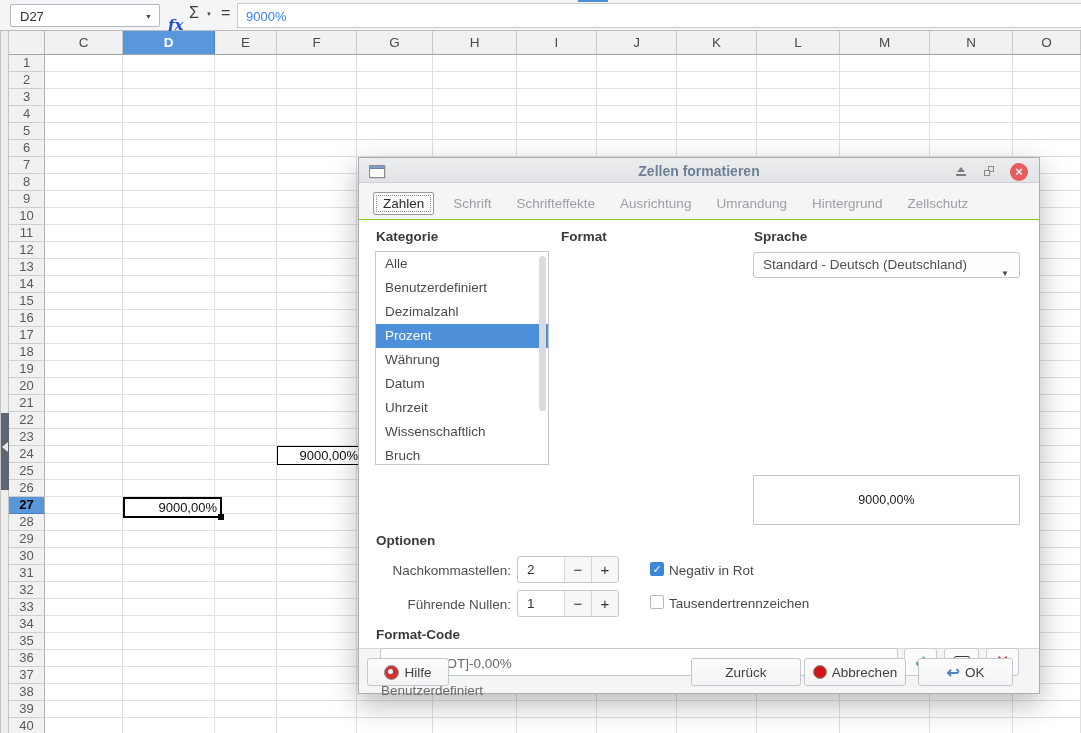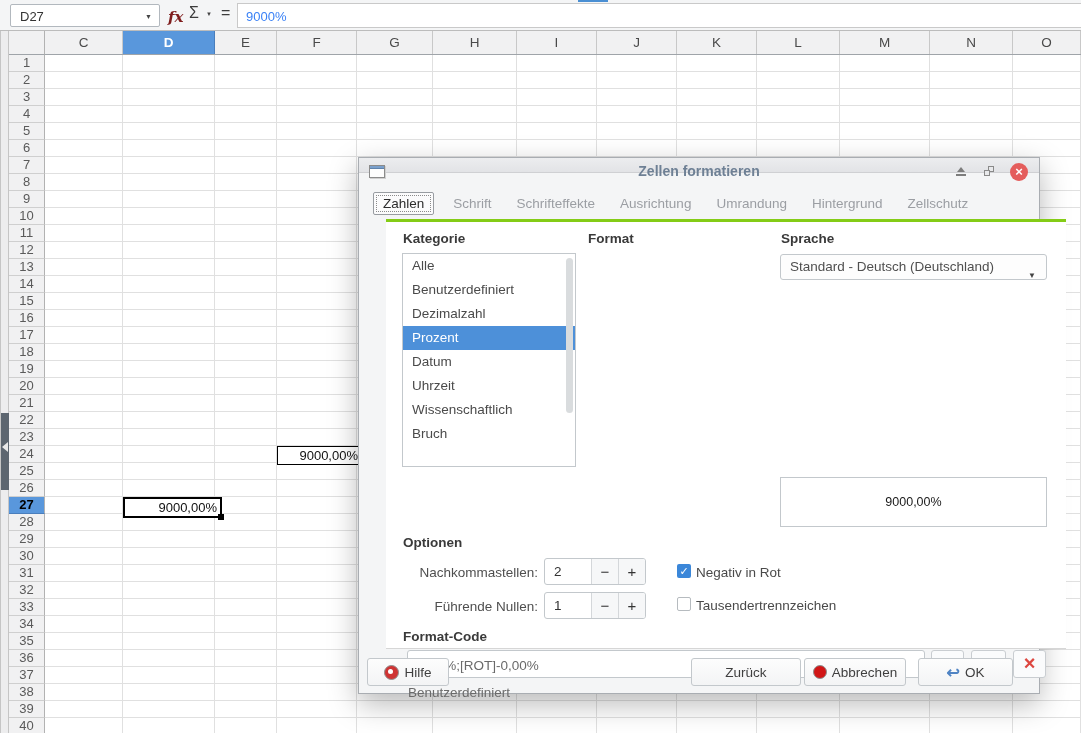--- a/index.html
+++ b/index.html
@@ -8,21 +8,21 @@
     font-family:"Liberation Sans",sans-serif;background:#fff;
     -webkit-font-smoothing:antialiased;
   }
   .abs{position:absolute;box-sizing:border-box;}
 
   
   .fbar{left:0;top:0;width:1081px;height:31px;background:#f4f5f6;border-bottom:1px solid #bcbcbc;}
   .namebox{left:10px;top:4px;width:150px;height:23px;background:#fff;border:1px solid #b2b8be;border-radius:2px;}
   .namebox input{border:0;outline:0;width:110px;height:19px;margin:1px 0 0 7px;font:13px "Liberation Sans",sans-serif;color:#333;background:transparent;}
   .nb-arrow{right:7px;top:8px;font-size:7px;color:#444;}
-  .fx{left:168px;top:8px;color:#7f1d1d;font:italic bold 15px "DejaVu Serif",serif;}
+  .fx{left:168px;top:16px;color:#1d4ed8;font:italic bold 15px "DejaVu Serif",serif;}
   .sum{left:189px;top:4px;color:#3c3c3c;font-size:16px;}
   .sum-arrow{left:206px;top:11px;font-size:6px;color:#444;}
   .eq{left:221px;top:4px;color:#3c3c3c;font-size:16px;}
   .finput{left:237px;top:3px;width:844px;height:25px;background:#fff;border:1px solid #c9c9c9;border-right:0;}
   .finput input{border:0;outline:0;width:820px;height:21px;margin:1px 0 0 6px;font:13px "Liberation Sans",sans-serif;color:#3b82f6;background:transparent;}
   .bluefrag{left:578px;top:0;width:30px;height:2px;background:#4a8fd3;}
 
   
   .lstrip{left:0;top:31px;width:9px;height:702px;background:#ededee;border-right:1px solid #c5c5c5;border-left:1px solid #c5c5c5;}
   .lthumb{left:0;top:382px;width:9px;height:77px;background:#5d6670;}
@@ -39,37 +39,37 @@
   .sheet{left:45px;top:55px;width:1036px;height:678px;overflow:hidden;
     background-image:repeating-linear-gradient(to bottom,#ffffff 0 16px,#e0e0e0 16px 17px);}
   .vline{position:absolute;top:0;bottom:0;width:1px;background:#e0e0e0;}
   .cell{position:absolute;background:#fff;display:flex;align-items:center;justify-content:flex-end;font-size:13px;color:#111;padding-right:3px;}
   .cell.thin{border:1px solid #000;}
   .cell.selection{border:2px solid #000;}
   .handle{position:absolute;right:-4px;bottom:-4px;width:6px;height:6px;background:#000;}
 
   
   .dialog{left:358px;top:157px;width:682px;height:537px;background:#f4f5f6;border:1px solid #a9adb2;box-shadow:0 10px 28px rgba(0,0,0,.28);z-index:10;}
-  .titlebar{left:0;top:0;width:680px;height:15px;background:linear-gradient(#ecedef,#e2e3e6);border-bottom:1px solid #cfd0d3;}
+  .titlebar{left:0;top:0;width:680px;height:25px;background:linear-gradient(#ecedef,#e2e3e6);border-bottom:1px solid #cfd0d3;}
   .wicon{left:10px;top:7px;width:16px;height:13px;background:#fdfdfd;border:1px solid #8b8b8b;box-shadow:1px 1px 0 #d0d0d0;}
   .wicon-bar{left:0;top:0;width:14px;height:3px;background:#7aa0cc;border-bottom:1px solid #5f83ad;}
   .dtitle{left:0;top:5px;width:680px;text-align:center;font-weight:bold;font-size:14px;color:#6e8095;}
   .shadeicon{right:72px;top:9px;width:12px;height:10px;}
   .shade-tri{left:2px;top:0;width:0;height:0;border-left:4px solid transparent;border-right:4px solid transparent;border-bottom:5px solid #7d7d7d;}
   .shade-bar{left:1px;top:7px;width:10px;height:2px;background:#7d7d7d;}
   .resticon{right:44px;top:8px;width:11px;height:11px;}
   .rest-a{left:4px;top:0;width:6px;height:6px;border:1px solid #898989;background:#e8e9eb;}
   .rest-b{left:0;top:4px;width:6px;height:6px;border:1px solid #898989;background:#e8e9eb;}
   .closebtn{right:11px;top:5px;width:18px;height:18px;border-radius:50%;background:#e45d5c;color:#fff;text-align:center;line-height:17px;font-size:13px;font-weight:bold;}
 
   .tabstrip{left:14px;top:32px;height:26px;display:flex;gap:13px;align-items:center;}
   .tab{font-size:13.5px;color:#9b9ea3;padding:4px 6px;white-space:nowrap;}
   .tab.active{color:#2c2c2c;background:#fbfbfc;border:1px solid #989ca1;border-radius:2px;outline:1px dotted #8b8b8b;outline-offset:-4px;padding:3px 9px;text-align:right;}
 
-  .content{left:0;top:61px;width:680px;height:430px;background:#fff;border-top:3px solid #84cc16;border-bottom:1px solid #d6d6d6;margin-left:27px;}
+  .content{left:0;top:61px;width:680px;height:430px;background:#fff;border-top:1px solid #84cc16;border-bottom:1px solid #d6d6d6;}
   .sect-label{font-weight:bold;font-size:13.5px;color:#3a3a3a;}
   .listbox{background:#fff;border:1px solid #c3c8cc;overflow:hidden;}
   .li{height:24px;line-height:24px;padding-left:9px;font-size:13.5px;color:#4a4a4a;white-space:nowrap;}
   .li.sel{background:#4d90d9;color:#fff;}
   .lscroll{position:absolute;right:2px;top:4px;width:7px;height:155px;background:#d9dcde;border-radius:4px;}
   .select{background:#fdfdfd;border:1px solid #c3c8cc;border-radius:3px;font-size:13.5px;color:#4f4f4f;line-height:24px;padding-left:9px;}
   .sel-arrow{right:10px;top:9px;font-size:8px;color:#444;}
   .previewbox{background:#fff;border:1px solid #c3c8cc;text-align:center;font-size:12.5px;color:#1a1a1a;line-height:48px;}
   .optlabel{font-size:13.5px;color:#4f4f4f;text-align:right;}
   .spinner{display:flex;border:1px solid #c3c8cc;border-radius:3px;overflow:hidden;background:#fff;height:27px;}
@@ -224,20 +224,21 @@
     </div>
 
   <div class="abs content">
     <div class="abs sect-label" style="left:17px;top:9px;">Kategorie</div>
     <div class="abs listbox" style="left:16px;top:31px;width:174px;height:214px;">
       <div class="lscroll"></div>
     <div class="li">Alle</div>
         <div class="li">Benutzerdefiniert</div>
         <div class="li">Dezimalzahl</div>
         <div class="li sel">Prozent</div>
+        <div class="li">Währung</div>
         <div class="li">Datum</div>
         <div class="li">Uhrzeit</div>
         <div class="li">Wissenschaftlich</div>
         <div class="li">Bruch</div>
       </div>
 
     <div class="abs sect-label" style="left:202px;top:9px;">Format</div>
 
     <div class="abs sect-label" style="left:395px;top:9px;">Sprache</div>
     <div class="abs select" style="left:394px;top:32px;width:267px;height:26px;">

